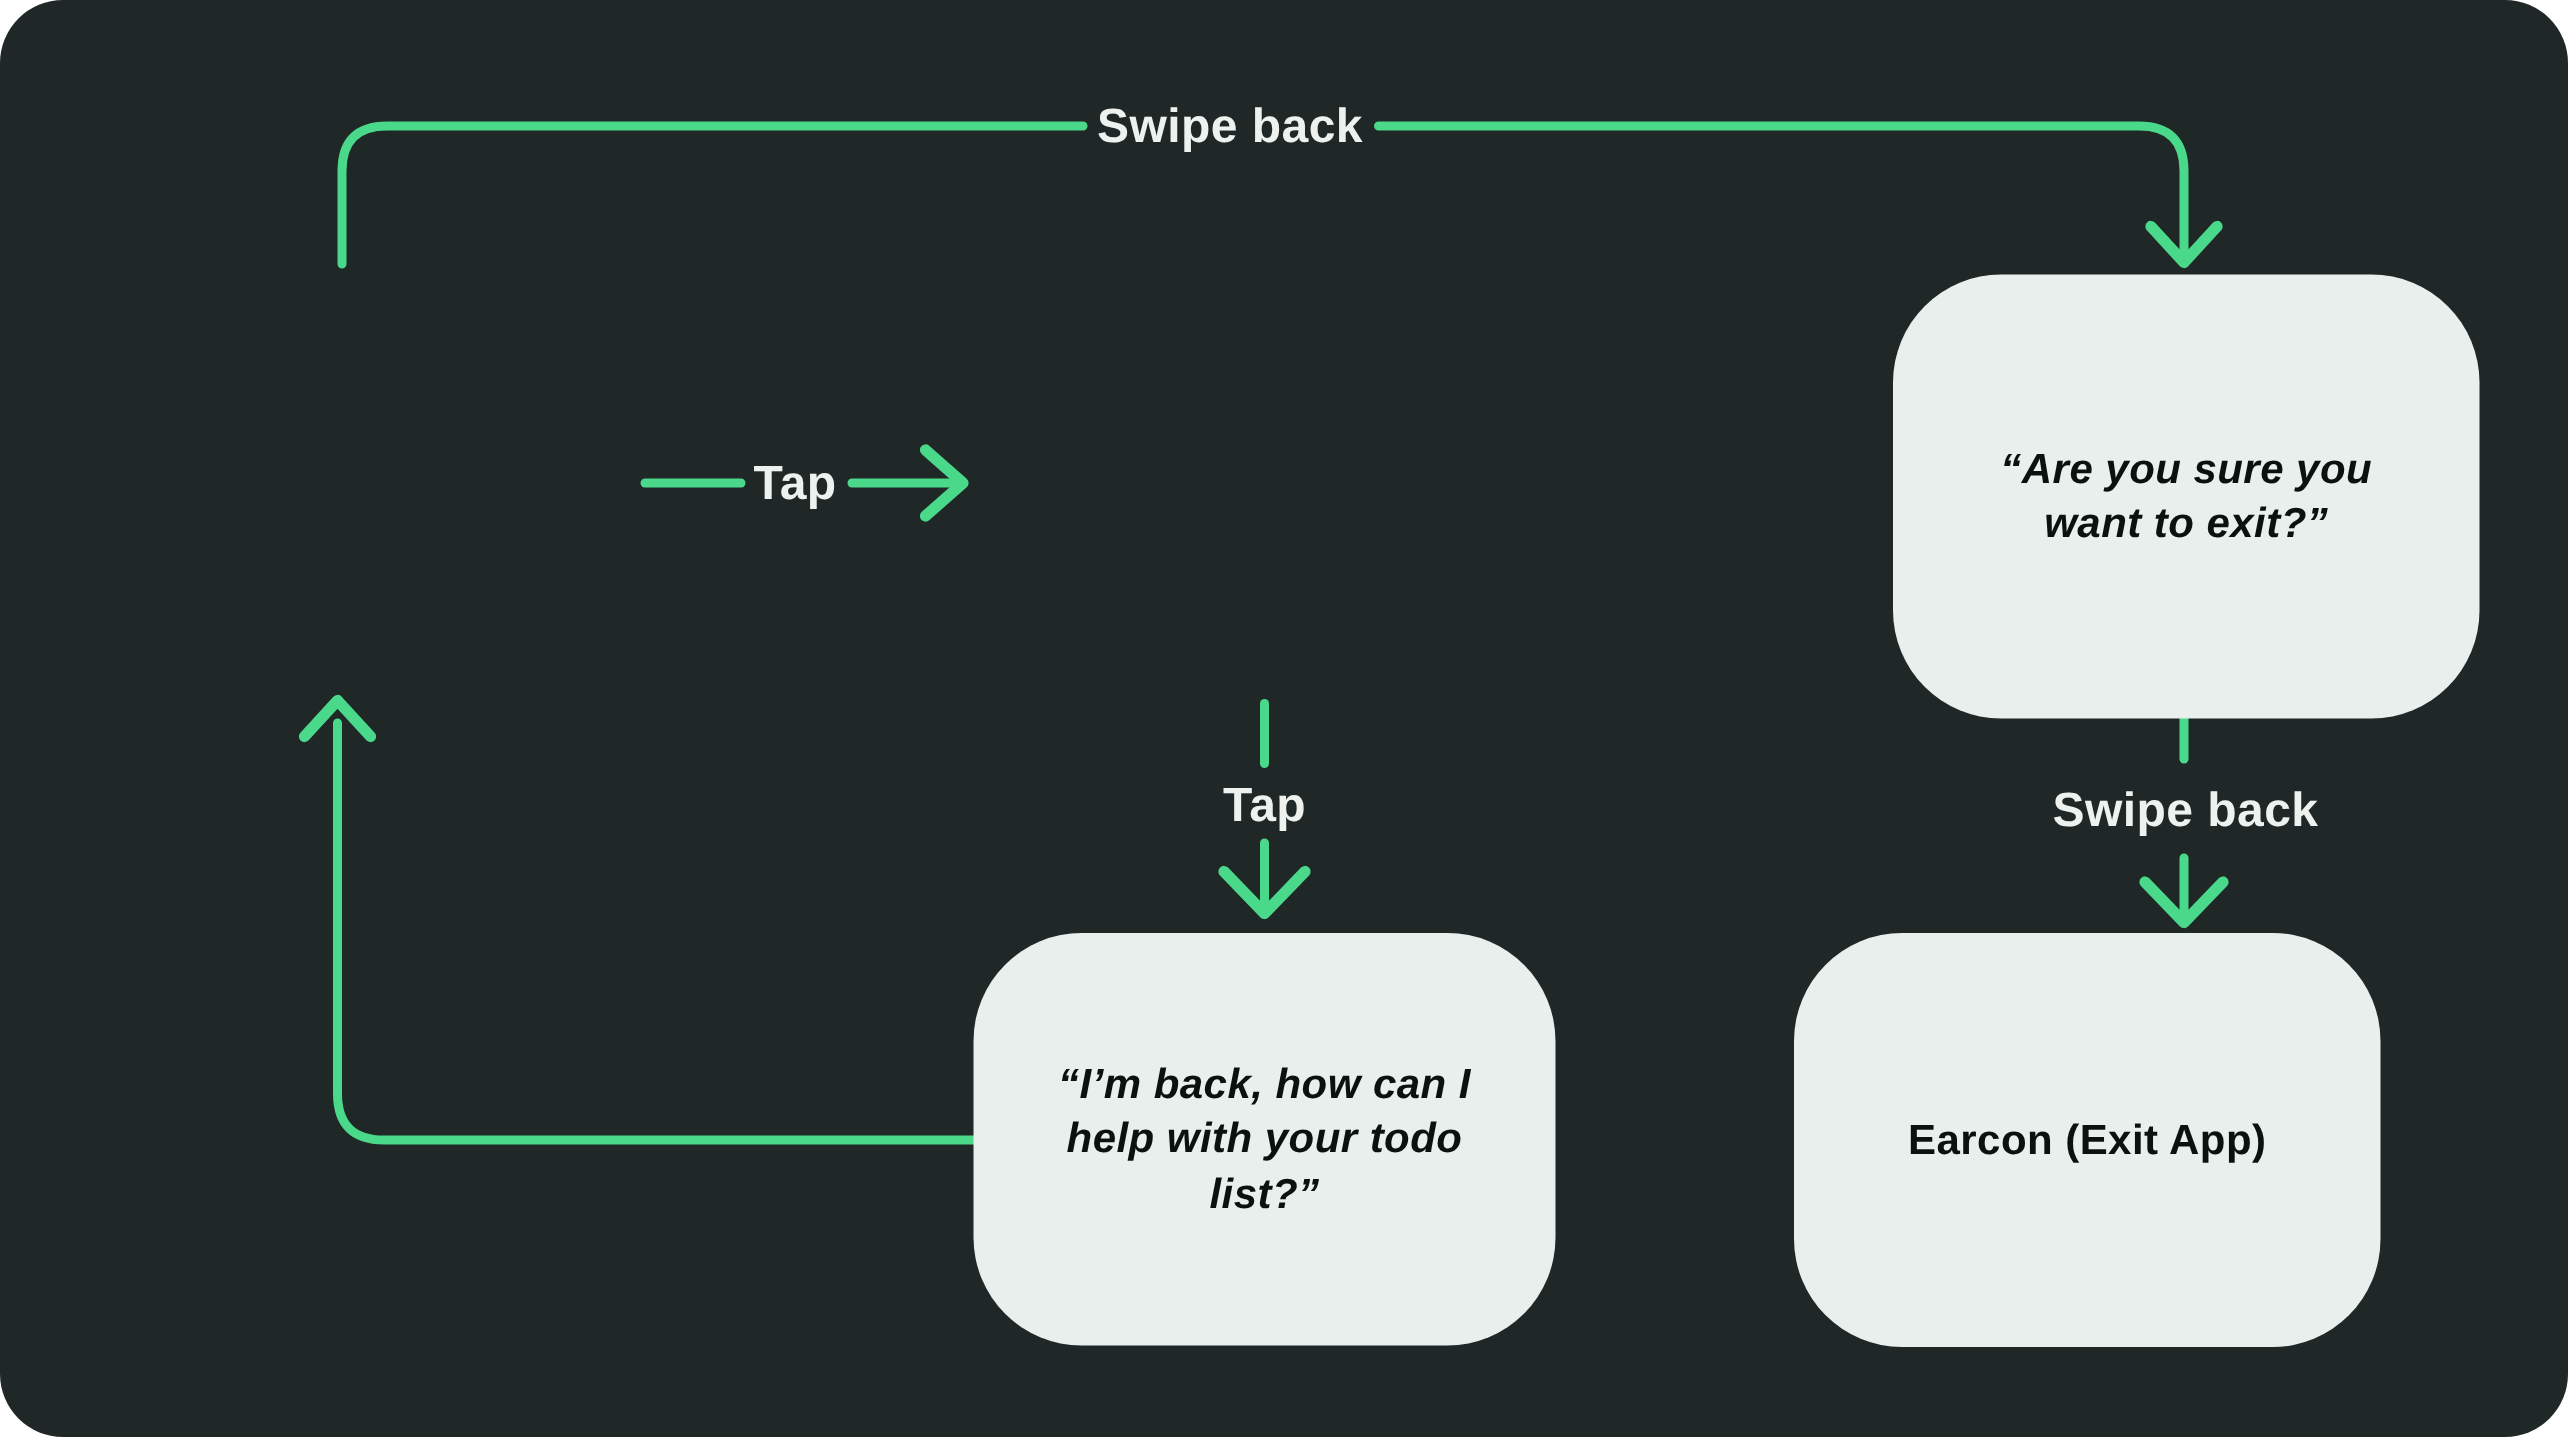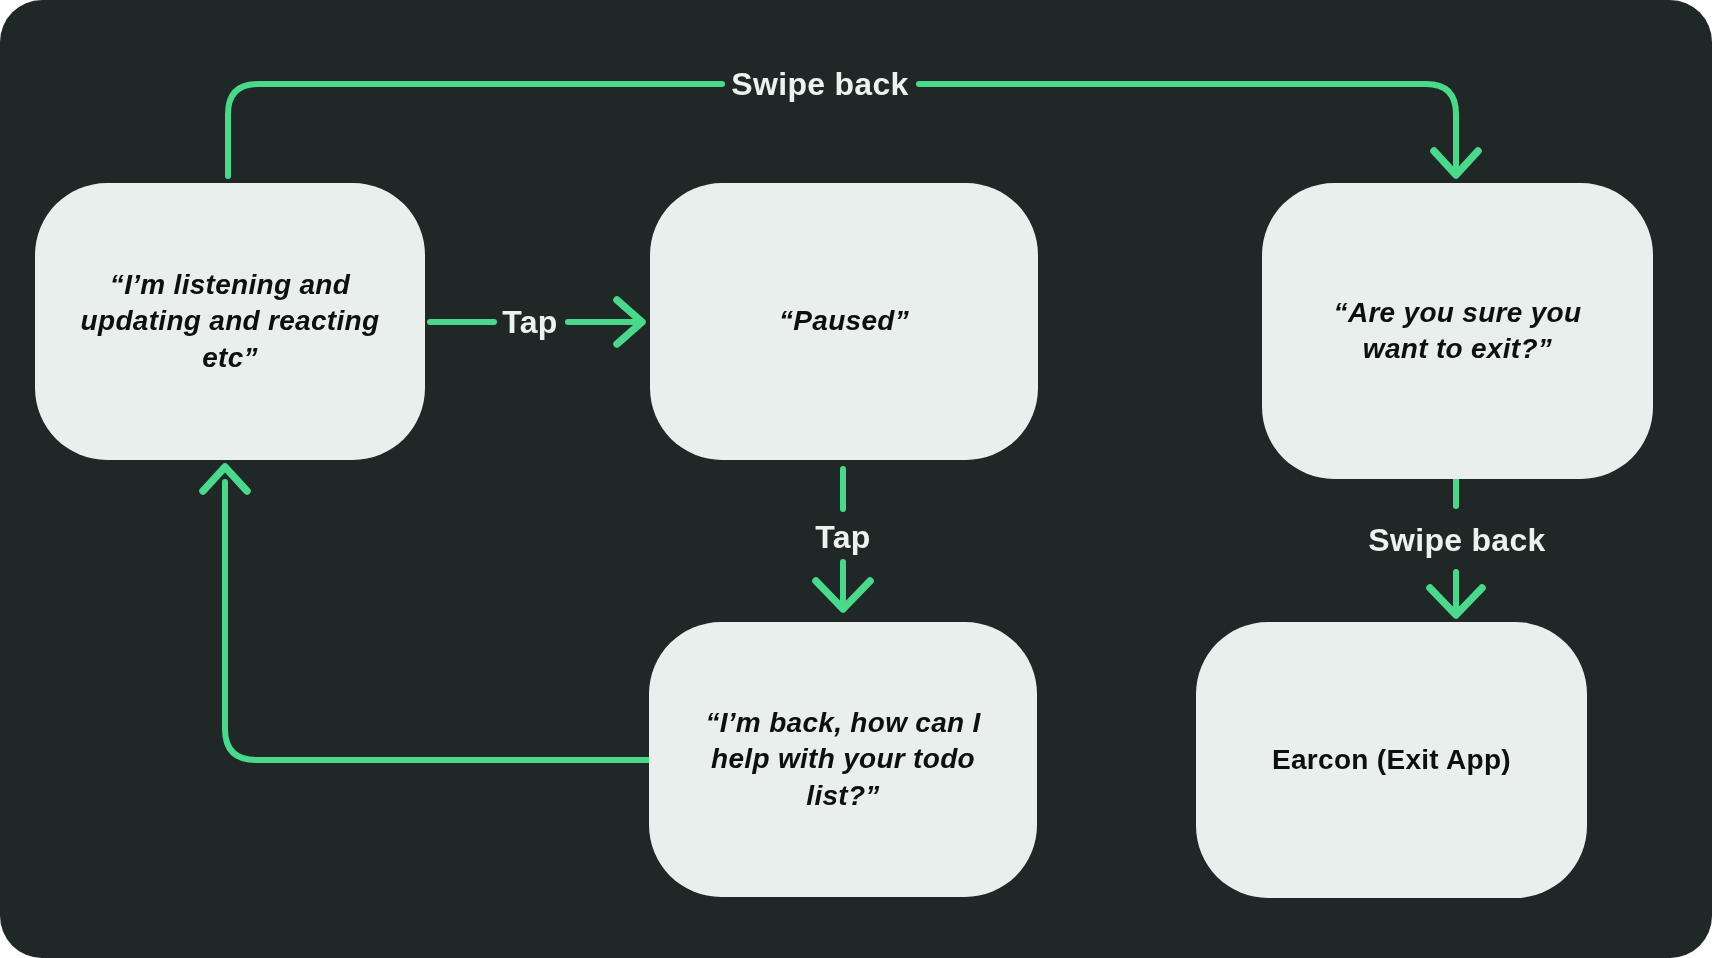--- a/index.html
+++ b/index.html
@@ -78,25 +78,21 @@
     <path class="arrowhead" d="M 816 581 L 843 609 L 870 581"></path>
 
     <path class="arrow" d="M 649 760 L 256 760 Q 225 760 225 729 L 225 482"></path>
     <path class="arrowhead" d="M 203 491 L 225 467 L 247 491"></path>
 
     <path class="arrow" d="M 1456 468 L 1456 506"></path>
     <path class="arrow" d="M 1456 572 L 1456 610"></path>
     <path class="arrowhead" d="M 1430 588 L 1456 615 L 1482 588"></path>
   </svg>
 
-  <div class="node italic" id="node-listening">“I’m listening and
-updating and reacting
-etc”</div>
 
-  <div class="node italic" id="node-paused">“Paused”</div>
 
   <div class="node italic" id="node-confirm-exit">“Are you sure you
 want to exit?”</div>
 
   <div class="node italic" id="node-back">“I’m back, how can I
 help with your todo
 list?”</div>
 
   <div class="node" id="node-earcon">Earcon (Exit App)</div>
 

